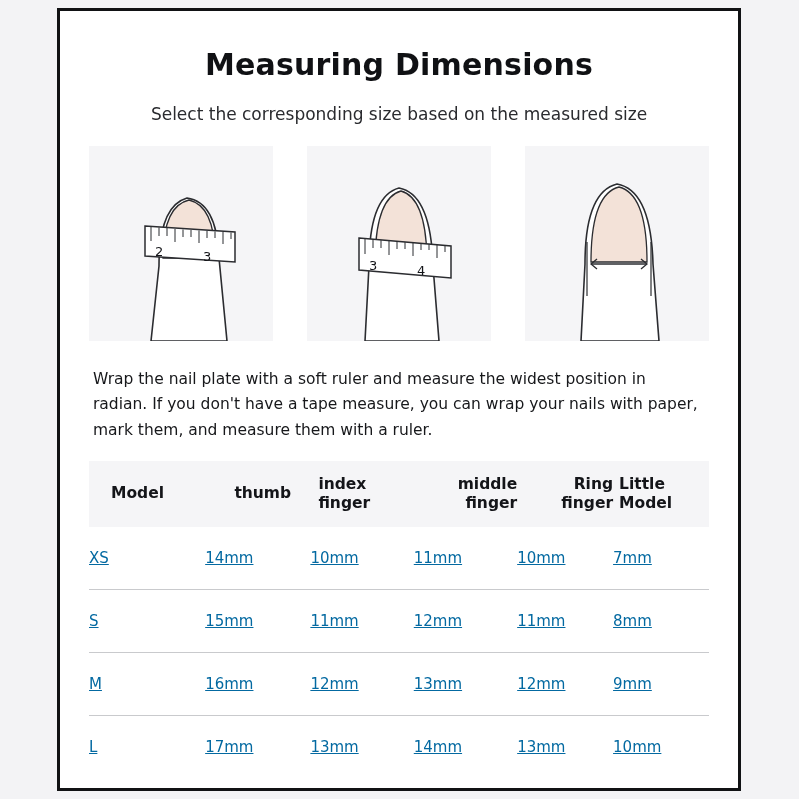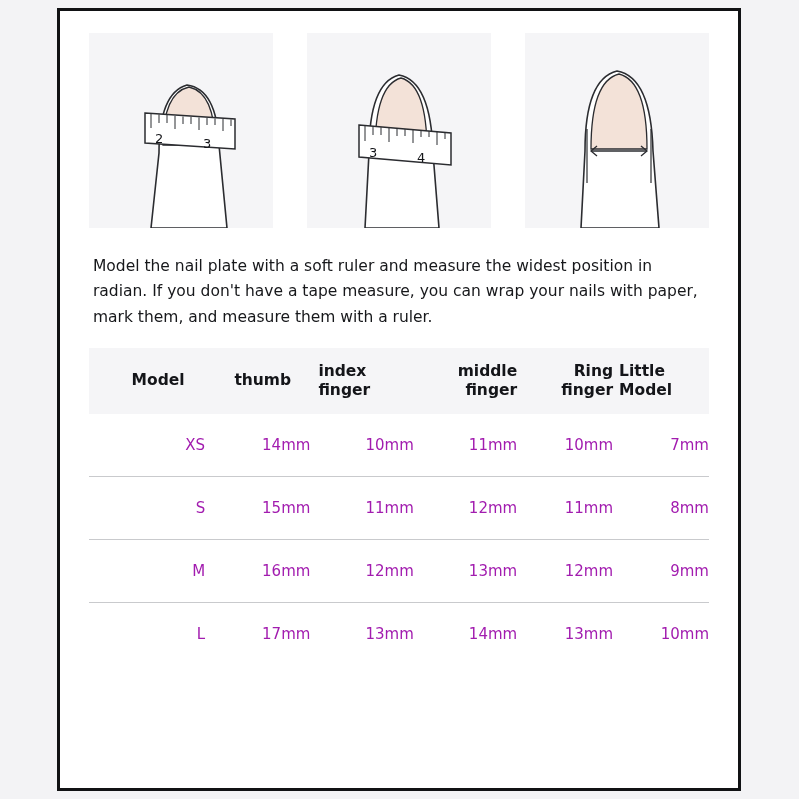--- a/index.html
+++ b/index.html
@@ -95,49 +95,52 @@
     background: #f5f5f7;
   }
   table.size-table th {
     font-size: 15.5px;
     font-weight: bold;
     color: #141519;
     padding: 14px 0 14px 0;
     text-align: left;
     line-height: 1.22;
   }
-  table.size-table th.col-model { padding-left: 22px; width: 17%; text-align: center; }
+  table.size-table th.col-model { padding-left: 22px; width: 17%; }
   table.size-table th.col-1 { width: 17%; text-align: center; padding-left: 10px;}
   table.size-table th.col-2 { width: 17%; text-align: left; padding-left: 8px;}
   table.size-table th.col-3 { width: 17%; text-align: right; padding-left: 8px;}
   table.size-table th.col-4 { width: 16%; text-align: right; padding-left: 6px;}
   table.size-table th.col-5 { width: 16%; text-align: left; padding-left: 6px;}
 
   table.size-table td {
     font-size: 15px;
-    color: #a21caf;
+    color: #0369a1;
     padding: 22px 0 22px 0;
     border-bottom: 1px solid #c9cacd;
-    text-align: right;
+    text-align: left;
+    text-decoration: underline;
   }
   table.size-table tbody tr:last-child td { border-bottom: none; }
   td.c-model { padding-left: 22px; font-size: 15.5px; }
   td.c-1 { padding-left: 18px; }
   td.c-2 { padding-left: 12px; }
   td.c-3 { padding-left: 10px; }
   td.c-4 { padding-left: 8px; }
   td.c-5 { padding-left: 6px; }
 </style>
 </head>
 <body>
 
 <div class="page">
   <div class="frame">
     <div class="card">
 
+      <div class="title">Measuring Dimensions</div>
+      <div class="subtitle">Select the corresponding size based on the measured size</div>
 
       <div class="figures">
 
         <div class="fig">
           <svg width="184" height="195" viewBox="0 0 184 195" xmlns="http://www.w3.org/2000/svg">
 
             <path d="M62 195 L70 120 Q70 60 98 52 Q128 56 130 112 L138 195 Z" fill="#ffffff" stroke="#2b2c30" stroke-width="1.6"></path>
 
             <path d="M74 112 Q74 60 100 54 Q126 60 126 112 Z" fill="#f3e2d8" stroke="#2b2c30" stroke-width="1.3"></path>
 
@@ -192,21 +195,21 @@
             <g stroke="#2b2c30" stroke-width="1.3">
               <line x1="66" y1="118" x2="122" y2="118"></line>
               <polyline points="72,113 66,118 72,123" fill="none"></polyline>
               <polyline points="116,113 122,118 116,123" fill="none"></polyline>
             </g>
           </svg>
         </div>
 
       </div>
 
-      <div class="instructions">Model the nail plate with a soft ruler and measure the widest position in radian. If you don't have a tape measure, you can wrap your nails with paper, mark them, and measure them with a ruler.</div>
+      <div class="instructions">Wrap the nail plate with a soft ruler and measure the widest position in radian. If you don't have a tape measure, you can wrap your nails with paper, mark them, and measure them with a ruler.</div>
 
       <div class="table-wrap">
         <table class="size-table">
           <thead>
             <tr>
               <th class="col-model">Model</th>
               <th class="col-1">thumb</th>
               <th class="col-2">index finger</th>
               <th class="col-3">middle finger</th>
               <th class="col-4">Ring finger</th>

